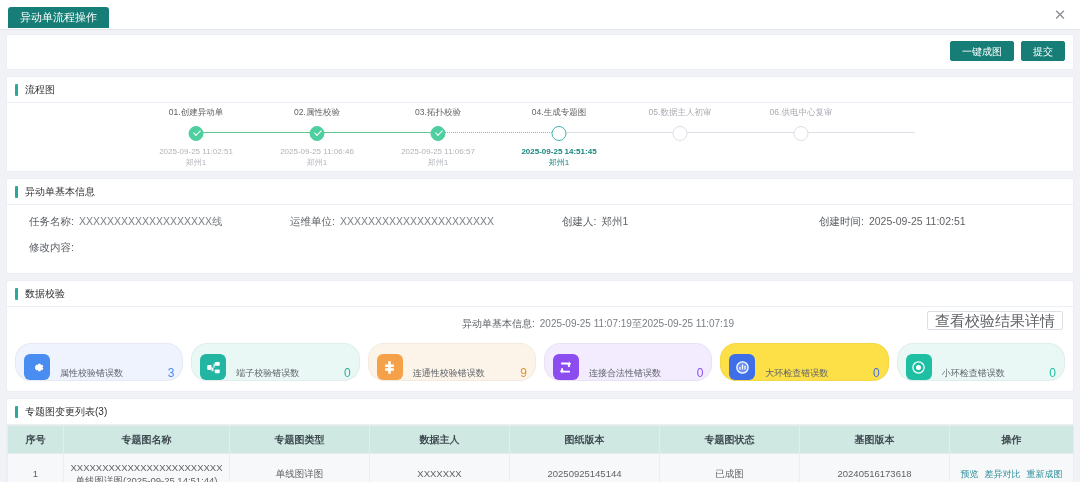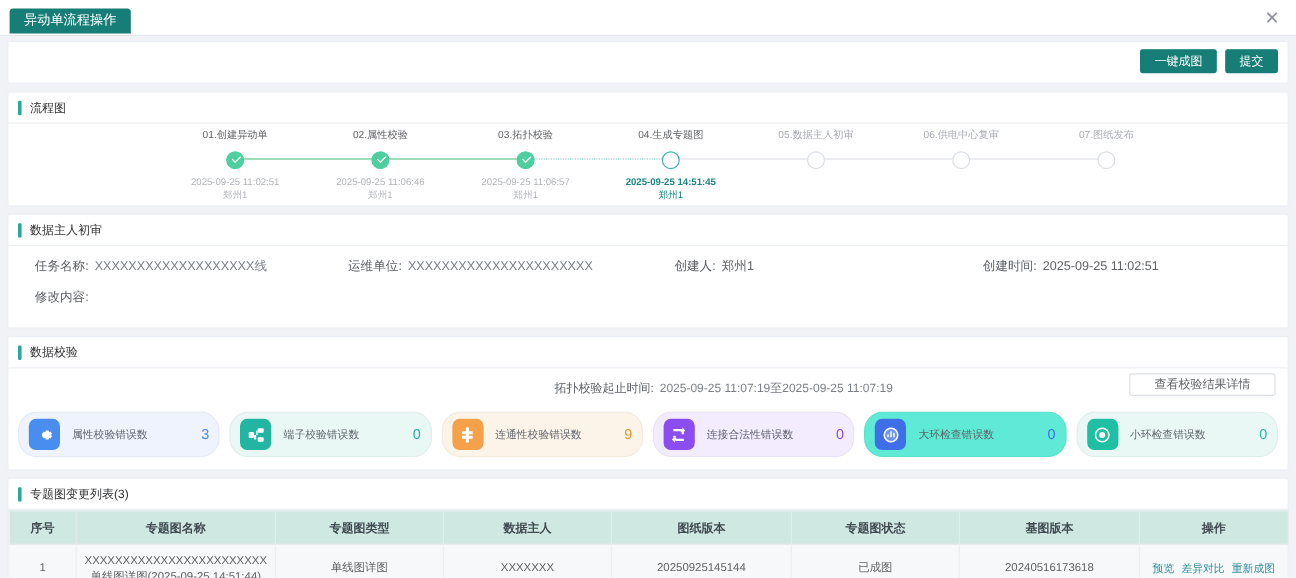--- a/index.html
+++ b/index.html
@@ -122,31 +122,31 @@
 
   
   .dc-meta { position: relative; height: 34px; }
   .dc-field {
     position: absolute; top: 10px; font-size: 10px; white-space: nowrap;
   }
   .dc-field .lbl { color: #5c6066; }
   .dc-field .val { color: #7a7f87; margin-left: 5px; }
   .dc-btn {
     position: absolute; right: 10px; top: 4px;
-    height: 19px; padding: 0 20px;
+    height: 19px; padding: 0 7px;
     border: 1px solid #dcdfe6; background: #fff; color: #606266;
-    font-size: 10px; line-height: 18px; border-radius: 2px; cursor: pointer;
+    font-size: 15px; line-height: 18px; border-radius: 2px; cursor: pointer;
     white-space: nowrap;
   }
   .cards-row {
     display: flex; gap: 8px; padding: 2px 8px 10px 8px;
   }
   .stat-card {
     flex: 1 1 0; height: 38px; border-radius: 16px;
-    display: flex; align-items: center; padding: 0 8px;
+    display: flex; align-items: flex-end; padding: 0 8px;
     border: 1px solid rgba(0,0,0,.04);
   }
   .stat-icon {
     width: 26px; height: 26px; border-radius: 6px;
     display: flex; align-items: center; justify-content: center;
     flex: 0 0 26px; color: #fff;
   }
   .stat-icon svg { width: 15px; height: 15px; display: block; }
   .stat-label {
     font-size: 9px; color: #5f636b; margin-left: 10px; white-space: nowrap;
@@ -234,48 +234,40 @@
             <div class="step" style="left: 585px;">
               <div class="step-title">05.数据主人初审</div>
               <div class="step-node">
                 <div class="dot"></div>
               </div>
               <div class="step-time"></div>
               <div class="step-user"></div>
             </div>
             <div class="step" style="left: 706px;">
               <div class="step-title">06.供电中心复审</div>
-              <div class="step-node">
-                <div class="dot"></div>
-              </div>
-              <div class="step-time"></div>
-              <div class="step-user"></div>
-            </div>
-            <div class="step" style="left: 827px;">
-              <div class="step-title">07.图纸发布</div>
               <div class="step-node">
                 <div class="dot"></div>
               </div>
               <div class="step-time"></div>
               <div class="step-user"></div>
             </div>
             <div class="conn solid" style="left: 183px; width: 107px;"></div>
             <div class="conn solid" style="left: 304px; width: 107px;"></div>
             <div class="conn dotted" style="left: 425px; width: 107px;"></div>
             <div class="conn gray" style="left: 546px; width: 107px;"></div>
             <div class="conn gray" style="left: 667px; width: 107px;"></div>
             <div class="conn gray" style="left: 788px; width: 107px;"></div>
           </div>
       </div>
     </div>
 
     <div class="card">
       <div class="sec-head">
         <span class="sec-bar"></span>
-        <span>数据主人初审</span>
+        <span>异动单基本信息</span>
       </div>
       <div class="info-grid">
         <div class="fld" style="left:283px; top:10px;">
           <span class="lbl">运维单位:</span><span class="val">XXXXXXXXXXXXXXXXXXXXXX</span>
         </div>
         <div class="fld" style="left:22px; top:10px;">
           <span class="lbl">任务名称:</span><span class="val">XXXXXXXXXXXXXXXXXXX线</span>
         </div>
         <div class="fld" style="left:555px; top:10px;">
           <span class="lbl">创建人:</span><span class="val dark">郑州1</span>
@@ -289,21 +281,21 @@
       </div>
     </div>
 
     <div class="card">
       <div class="sec-head">
         <span class="sec-bar"></span>
         <span>数据校验</span>
       </div>
       <div class="dc-meta">
         <div class="dc-field" style="left:455px;">
-          <span class="lbl">拓扑校验起止时间:</span><span class="val">2025-09-25 11:07:19至2025-09-25 11:07:19</span>
+          <span class="lbl">异动单基本信息:</span><span class="val">2025-09-25 11:07:19至2025-09-25 11:07:19</span>
         </div>
         <div class="dc-btn">查看校验结果详情</div>
       </div>
       <div class="cards-row" id="stat-cards">
           <div class="stat-card" style="background: rgb(238, 243, 254);">
             <div class="stat-icon" style="background: rgb(74, 141, 240);">
               <svg viewBox="0 0 24 24" fill="currentColor">
                 <path d="M12 8a4 4 0 100 8 4 4 0 000-8zm9.4 5.3l-2-1.2a7.6 7.6 0 000-.2l2-1.2-2-3.4-2 1.1a8 8 0 00-.2-.1l-.3-2.3h-4l-.3 2.3-.2.1-2-1.1-2 3.4 2 1.2v.2l-2 1.2 2 3.4 2-1.1.2.1.3 2.3h4l.3-2.3.2-.1 2 1.1 2-3.4z"></path>
               </svg>
             </div>
@@ -334,21 +326,21 @@
           <div class="stat-card" style="background: rgb(242, 236, 254);">
             <div class="stat-icon" style="background: rgb(139, 77, 240);">
               <svg viewBox="0 0 24 24" fill="currentColor">
                 <path d="M5 4h9a5 5 0 015 5v2h-3V9a2 2 0 00-2-2H5zM19 20h-9a5 5 0 01-5-5v-2h3v2a2 2 0 002 2h9z"></path>
                 <path d="M17 2l4 4-4 4zM7 14l-4 4 4 4z"></path>
               </svg>
             </div>
             <div class="stat-label">连接合法性错误数</div>
             <div class="stat-value" style="color: rgb(139, 77, 240);">0</div>
           </div>
-          <div class="stat-card" style="background: #5eead4;">
+          <div class="stat-card" style="background: #fde047;">
             <div class="stat-icon" style="background: rgb(63, 111, 232);">
               <svg viewBox="0 0 24 24" fill="currentColor">
                 <circle cx="12" cy="12" r="10" opacity=".25"></circle>
                 <path d="M7 15h2v-4H7zm4 0h2V7h-2zm4 0h2v-6h-2z"></path>
                 <path d="M12 2a10 10 0 110 20 10 10 0 010-20zm0 2a8 8 0 100 16 8 8 0 000-16z"></path>
               </svg>
             </div>
             <div class="stat-label">大环检查错误数</div>
             <div class="stat-value" style="color: rgb(63, 111, 232);">0</div>
           </div>

